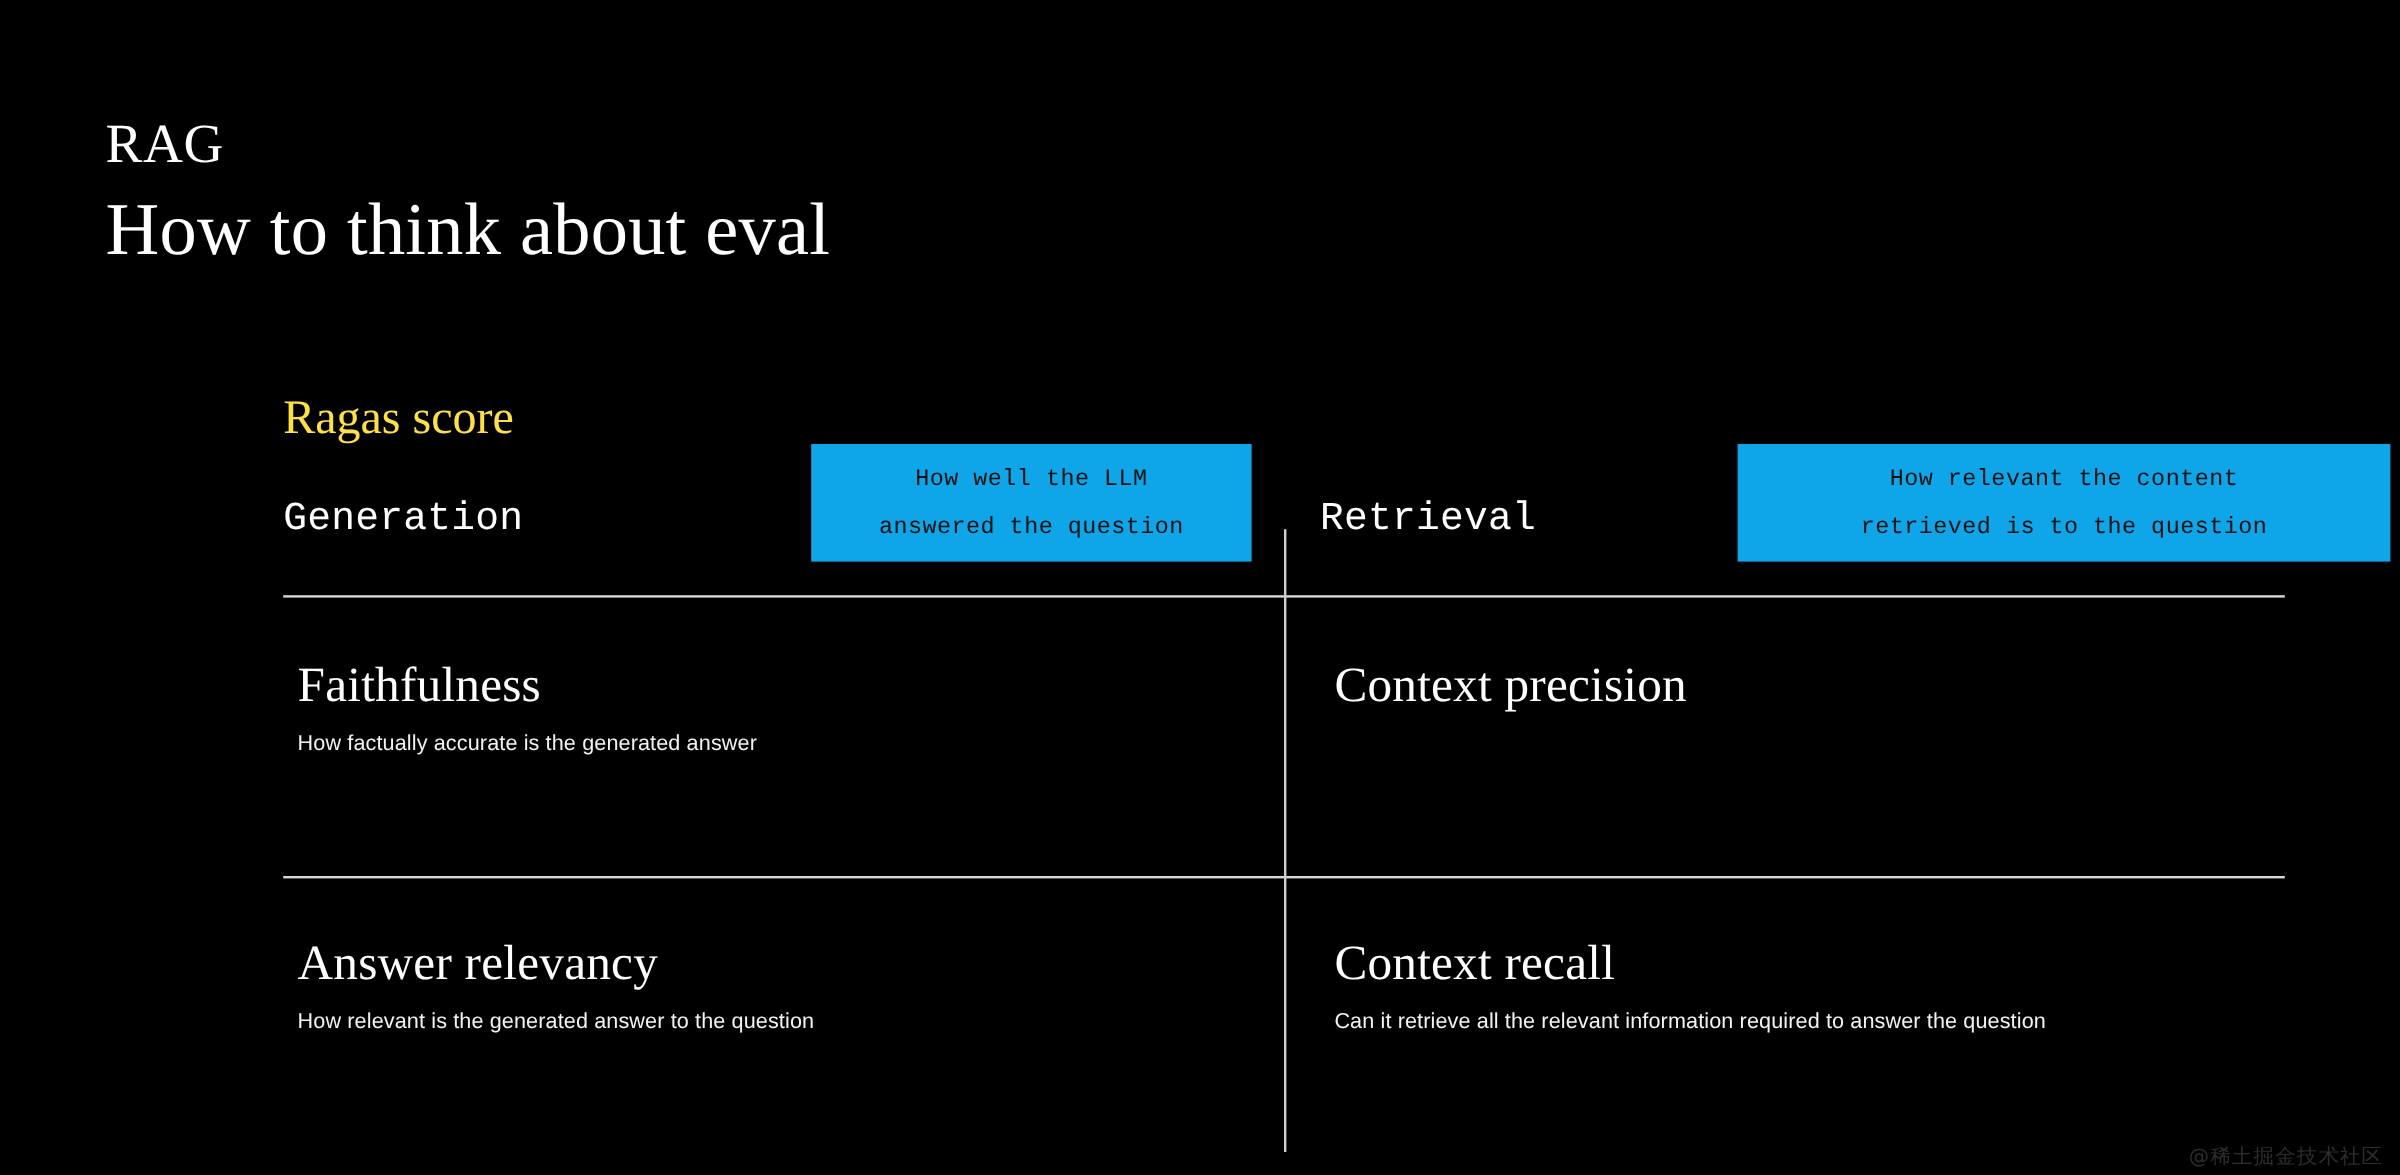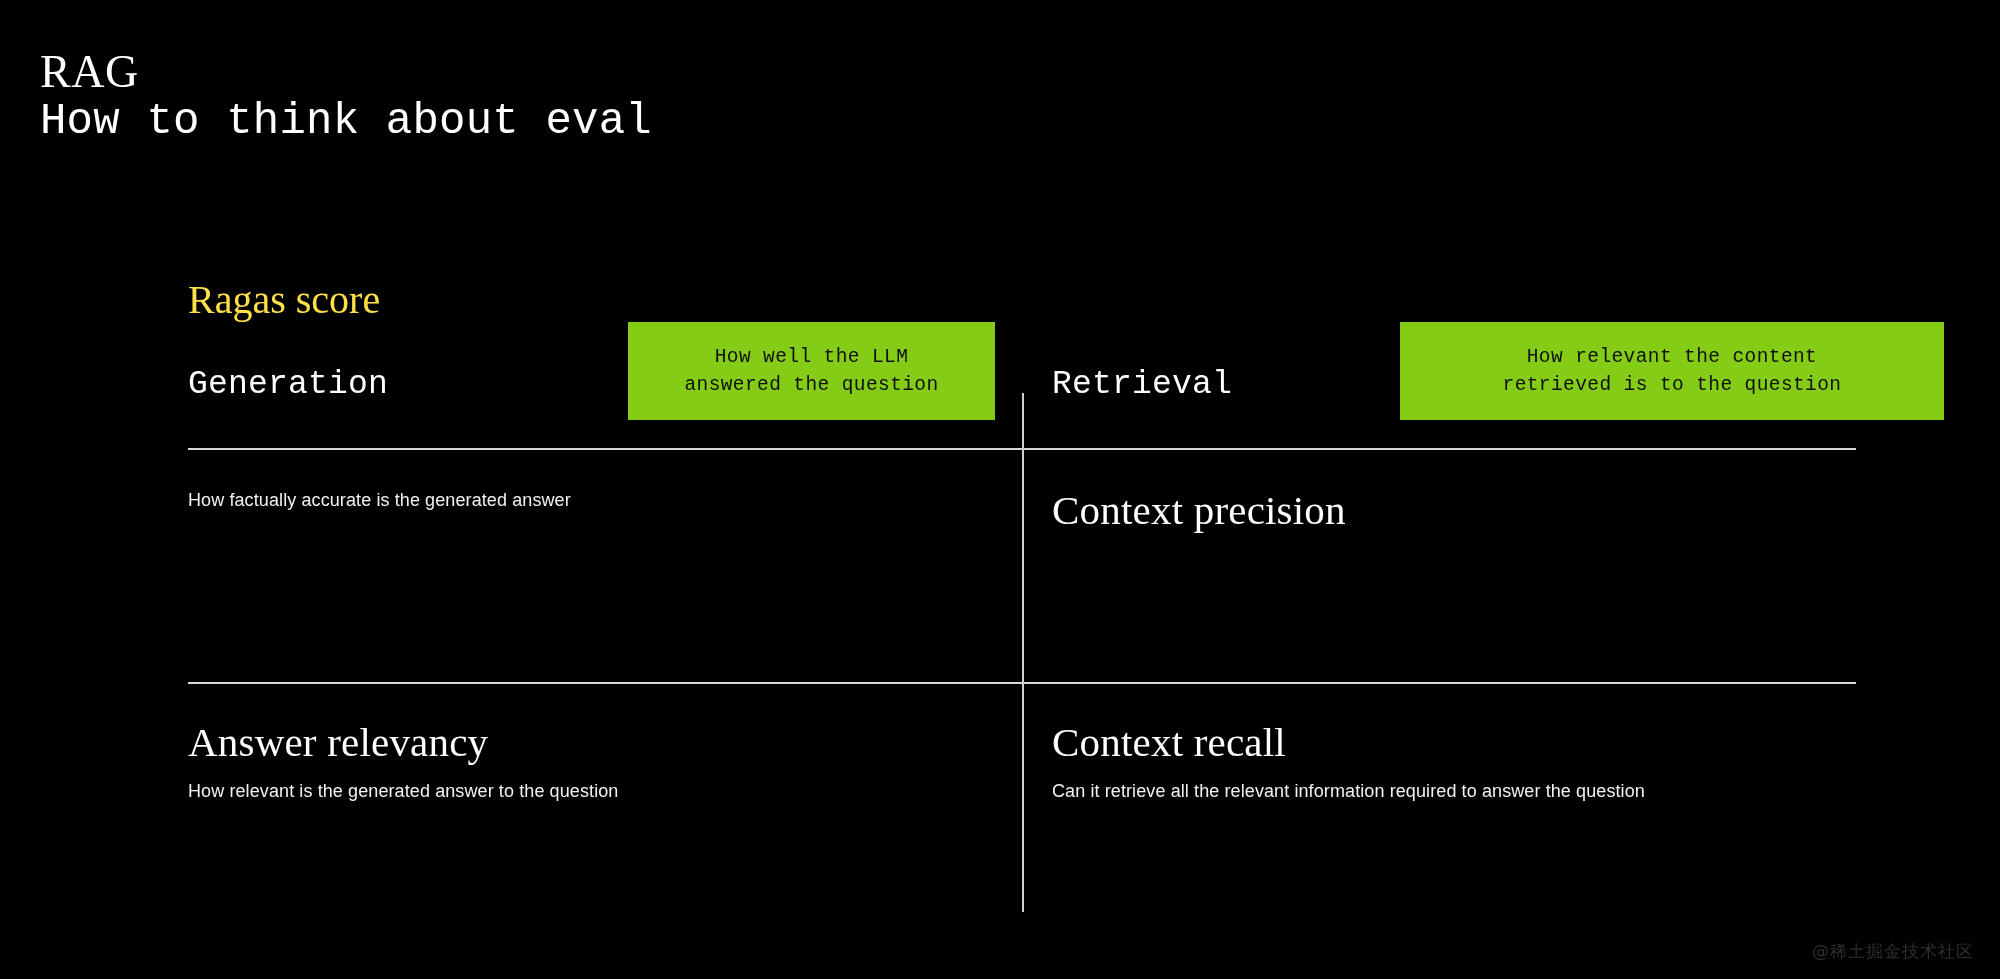--- a/index.html
+++ b/index.html
@@ -1,15 +1,15 @@
 <!DOCTYPE html>
 <html><head>
 <meta charset="utf-8">
 <style>
-  * { margin: 0; padding: 0; box-sizing: border-box; }
+  * { margin: 12px; padding: 0; box-sizing: border-box; }
 
   html, body {
     width: 2000px;
     height: 979px;
     background: #000000;
     overflow: hidden;
   }
 
   body {
     position: relative;
@@ -24,22 +24,22 @@
     top: 48px;
   }
   .slide-title {
     font-family: "Liberation Serif", serif;
     font-size: 46px;
     line-height: 1.05;
     color: #ffffff;
     letter-spacing: 0.5px;
   }
   .slide-subtitle {
-    font-family: Liberation Mono, monospace;
-    font-size: 44px;
+    font-family: Liberation Serif, serif;
+    font-size: 62px;
     line-height: 1.18;
     color: #ffffff;
     letter-spacing: 0.2px;
   }
 
   
   .matrix {
     position: absolute;
     left: 188px;
     top: 280px;
@@ -67,21 +67,21 @@
     color: #ffffff;
     line-height: 1;
     letter-spacing: 0.2px;
   }
   .col-head.gen { left: 0; top: 88px; }
   .col-head.ret { left: 864px; top: 88px; }
 
   
   .callout {
     position: absolute;
-    background: #84cc16;
+    background: #0ea5e9;
     color: #111111;
     font-family: "Liberation Mono", monospace;
     font-size: 19.5px;
     line-height: 1.45;
     text-align: center;
     display: flex;
     align-items: center;
     justify-content: center;
     letter-spacing: 0.4px;
     padding: 6px 10px;
@@ -186,20 +186,21 @@
       <span class="line">How relevant the content</span>
       <span class="line">retrieved is to the question</span>
     </div>
   </div>
 
   <div class="hline h1"></div>
   <div class="hline h2"></div>
   <div class="vline"></div>
 
   <div class="cell r1 cleft">
+    <div class="metric-name">Faithfulness</div>
     <div class="metric-desc">How factually accurate is the generated answer</div>
   </div>
 
   <div class="cell r1 cright">
     <div class="metric-name">Context precision</div>
   </div>
 
   <div class="cell r2 cright">
     <div class="metric-name">Context recall</div>
     <div class="metric-desc">Can it retrieve all the relevant information required to answer the question</div>

